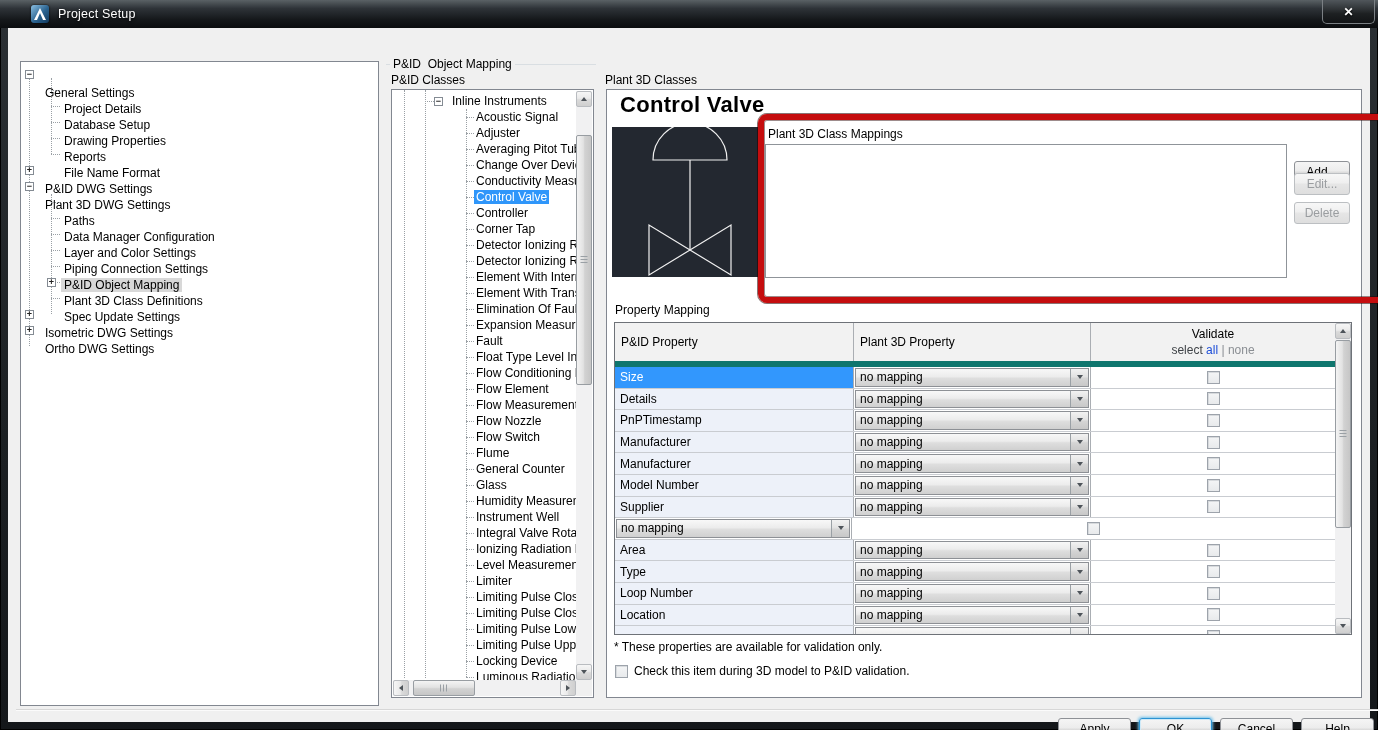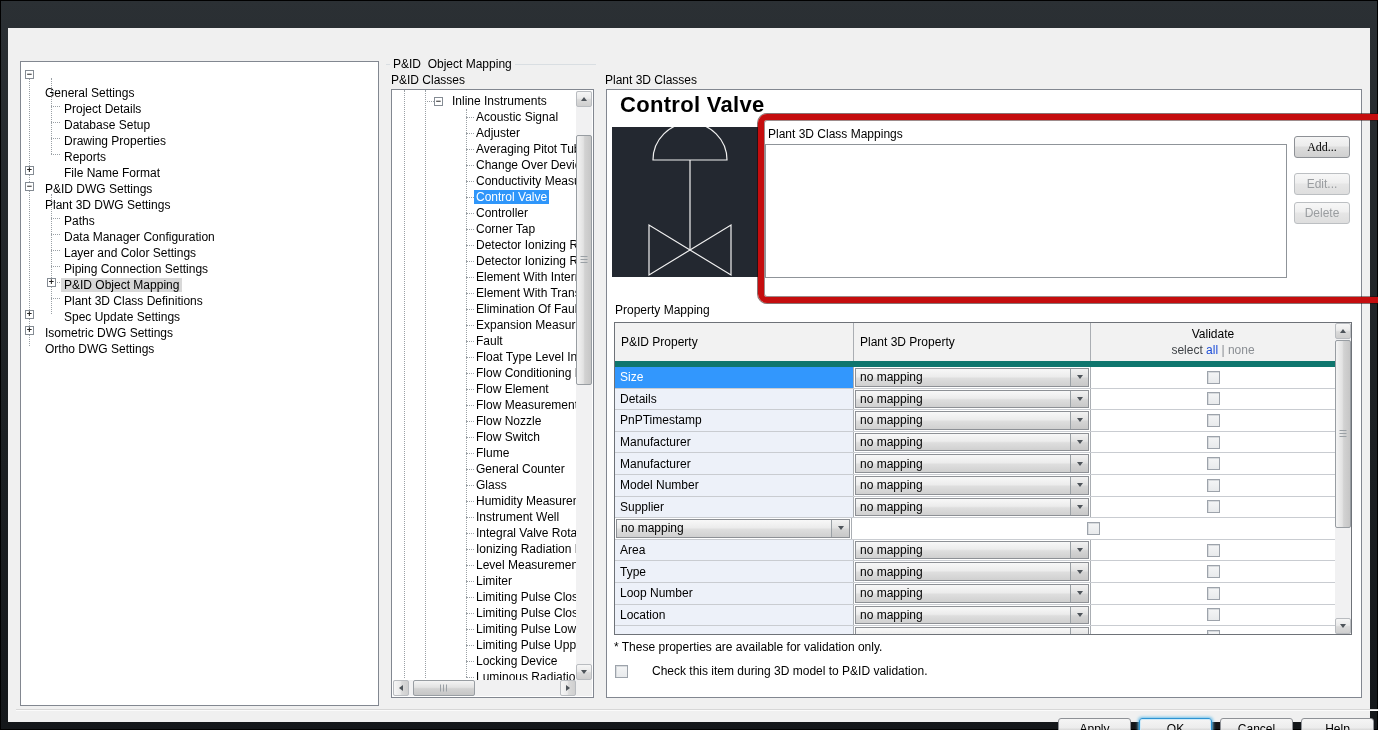--- a/index.html
+++ b/index.html
@@ -88,29 +88,40 @@
   .pm-prop.sel{background:#3297fd;color:#fff;}
   .pm-combo-cell{padding:1px;display:flex;align-items:stretch;}
   .combo{flex:1;display:flex;align-items:center;box-sizing:border-box;border:1px solid #8d9095;background:linear-gradient(#f8f8f8,#ececec 45%,#dedede 55%,#d0d0d0);cursor:pointer;}
   .combo-text{flex:1;padding-left:4px;white-space:nowrap;overflow:hidden;}
   .combo-arrow{width:17px;align-self:stretch;border-left:1px solid #9aa0a5;display:flex;align-items:center;justify-content:center;background:linear-gradient(#f2f2f2,#e2e2e2 45%,#d4d4d4 55%,#c8c8c8);}
   .pm-check-cell{display:flex;align-items:center;justify-content:center;}
   .checkbox{width:13px;height:13px;box-sizing:border-box;border:1px solid #9da3ab;background:linear-gradient(#f4f5f6,#e8eaec);box-shadow:inset 1px 1px 0 #d7dadd;cursor:pointer;}
   #pt-vscroll{position:absolute;right:0;top:0;width:16px;height:311px;background:#f1f1f2;}
   
   #footnote{position:absolute;left:606px;top:612px;}
-  #check-row{position:absolute;left:607px;top:636px;display:flex;align-items:center;gap:24px;}
+  #check-row{position:absolute;left:607px;top:636px;display:flex;align-items:center;gap:6px;}
   .foot-sep{position:absolute;left:8px;top:681px;width:1362px;height:2px;background:linear-gradient(#d7d7d7 50%,#fbfbfb 50%);}
   .dlg-btn{position:absolute;top:690px;width:73px;height:22px;box-sizing:border-box;border:1px solid #8e9196;border-radius:3px;background:linear-gradient(#f5f5f5,#ececec 45%,#dddddd 50%,#d0d0d0);font-family:"Liberation Sans",sans-serif;font-size:12px;cursor:pointer;}
   .dlg-btn.default{border-color:#2c93d2;box-shadow:0 0 3px 1px #6fc0ea, inset 0 0 0 1px #cfeaf8;}
 </style>
 </head>
 <body>
 
 <div id="win">
+  <div class="titlebar">
+    <span class="app-icon">
+      <svg width="14" height="14" viewBox="0 0 14 14">
+          <polygon points="7,1 13,13 10,13 7,6 4,13 1,13" fill="#ffffff"></polygon>
+        </svg>
+    </span>
+    <span class="win-title">Project Setup</span>
+    <div class="close-btn">
+      <span class="close-x">✕</span>
+    </div>
+  </div>
 
   <div class="client">
 
     <div class="panel" id="left-panel">
       <div class="guide" style="left:8px;top:12px;height:272px;"></div>
       <div class="guide" style="left:30px;top:16px;height:76px;"></div>
       <div class="guide" style="left:30px;top:132px;height:120px;"></div>
       <div id="left-tree">
           <div class="lt-row lvl0">
             <span class="expander">−</span>
@@ -333,21 +344,21 @@
           <path d="M 41 33 A 37 37 0 0 1 115 33 L 41 33 Z"></path>
           <line x1="78" y1="33" x2="78" y2="123"></line>
           <polygon points="37,98 37,148 78,123"></polygon>
           <polygon points="119,98 119,148 78,123"></polygon>
         </g>
       </svg>
     </div>
 
     <span class="lbl" id="map-label">Plant 3D Class Mappings</span>
     <div id="map-list"></div>
-    <button class="side-btn" style="top:108px;font-family:Liberation Serif, serif;">Add...</button>
+    <button class="side-btn" style="top:133px;">Add...</button>
     <button class="side-btn disabled" style="top:145px;">Edit...</button>
     <button class="side-btn disabled" style="top:174px;">Delete</button>
 
     <div id="red-annot"></div>
 
     <span class="lbl" id="pm-label">Property Mapping</span>
     <div id="ptable">
       <div id="pt-grid">
         <div id="pt-head">
           <div class="ptc ptc1">P&amp;ID Property</div>

